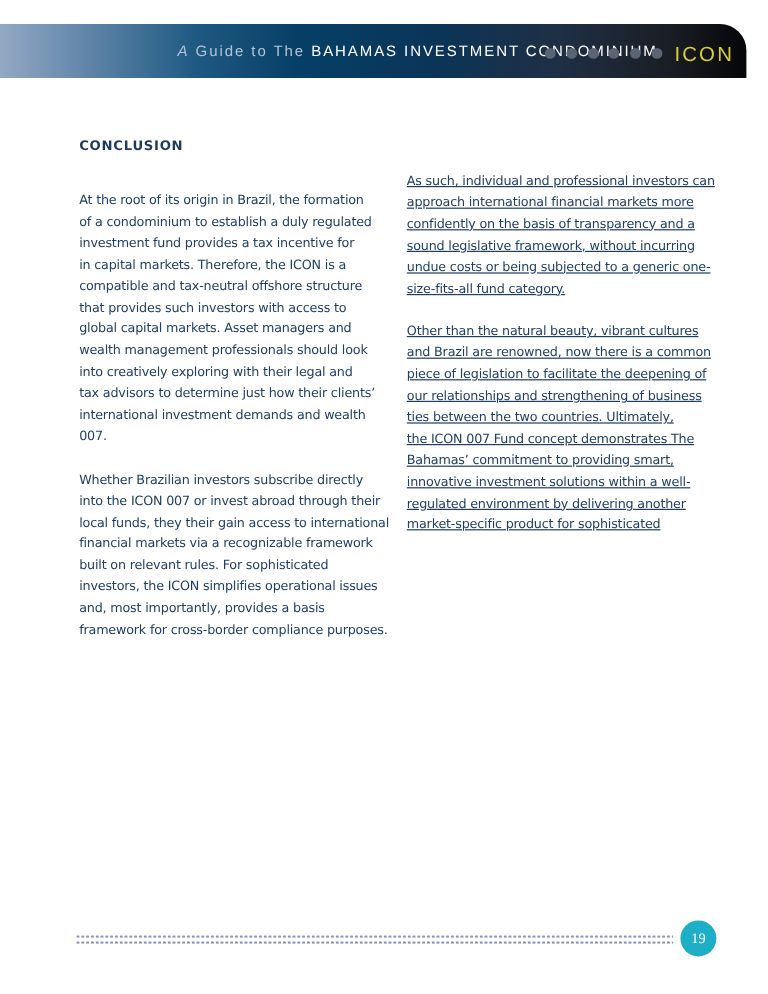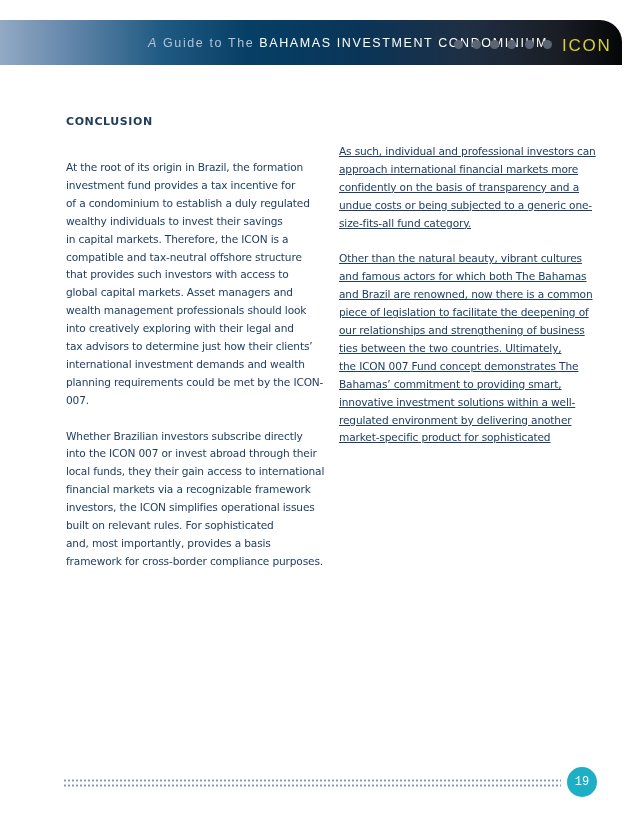--- a/index.html
+++ b/index.html
@@ -45,21 +45,21 @@
   .col-left { left: 66px; top: 127px; margin-top: 32px; }
   .col-right { left: 339px; top: 143px; text-decoration: underline; }
   .footer-dots {
     position: absolute; left: 63px; top: 778px; width: 498px; height: 10px;
     background-image: radial-gradient(circle, #8a94b8 0.9px, transparent 1.3px);
     background-size: 4px 5px;
   }
   .page-num {
     position: absolute; left: 567px; top: 767px; width: 30px; height: 30px; border-radius: 50%;
     background: #1eaec6; color: #ffffff;
-    font-family: Liberation Mono, monospace; font-size: 12px;
+    font-family: Liberation Serif, serif; font-size: 12px;
     display: flex; align-items: center; justify-content: center;
   }
 </style>
 </head>
 <body>
 
 <div class="header">
   <div class="header-title">
     <span class="light italic">A</span>
     <span class="light">Guide to The</span>
@@ -74,57 +74,55 @@
     <span></span>
   </div>
   <div class="header-brand">ICON</div>
 </div>
 
 <div class="heading">CONCLUSION</div>
 
 <div class="col col-left">
   <p id="lp0">
       <span class="line">At the root of its origin in Brazil, the formation</span>
+      <span class="line">of a condominium to establish a duly regulated</span>
       <span class="line">investment fund provides a tax incentive for</span>
-      <span class="line">of a condominium to establish a duly regulated</span>
-      <span class="line">wealthy individuals to invest their savings</span>
       <span class="line">in capital markets. Therefore, the ICON is a</span>
       <span class="line">compatible and tax-neutral offshore structure</span>
       <span class="line">that provides such investors with access to</span>
       <span class="line">global capital markets. Asset managers and</span>
       <span class="line">wealth management professionals should look</span>
       <span class="line">into creatively exploring with their legal and</span>
       <span class="line">tax advisors to determine just how their clients’</span>
       <span class="line">international investment demands and wealth</span>
-      <span class="line">planning requirements could be met by the ICON-</span>
       <span class="line">007.</span>
     </p>
   <p id="lp1">
       <span class="line">Whether Brazilian investors subscribe directly</span>
       <span class="line">into the ICON 007 or invest abroad through their</span>
       <span class="line">local funds, they their gain access to international</span>
       <span class="line">financial markets via a recognizable framework</span>
+      <span class="line">built on relevant rules. For sophisticated</span>
       <span class="line">investors, the ICON simplifies operational issues</span>
-      <span class="line">built on relevant rules. For sophisticated</span>
       <span class="line">and, most importantly, provides a basis</span>
       <span class="line">framework for cross-border compliance purposes.</span>
     </p>
 </div>
 
 <div class="col col-right">
   <p id="rp0">
       <span class="line">As such, individual and professional investors can</span>
       <span class="line">approach international financial markets more</span>
       <span class="line">confidently on the basis of transparency and a</span>
+      <span class="line">sound legislative framework, without incurring</span>
       <span class="line">undue costs or being subjected to a generic one-</span>
       <span class="line">size-fits-all fund category.</span>
     </p>
   <p id="rp1">
       <span class="line">Other than the natural beauty, vibrant cultures</span>
-      <span class="line">and famous actors for which both The Bahamas</span>
       <span class="line">and Brazil are renowned, now there is a common</span>
       <span class="line">piece of legislation to facilitate the deepening of</span>
       <span class="line">our relationships and strengthening of business</span>
       <span class="line">ties between the two countries. Ultimately,</span>
       <span class="line">the ICON 007 Fund concept demonstrates The</span>
       <span class="line">Bahamas’ commitment to providing smart,</span>
       <span class="line">innovative investment solutions within a well-</span>
       <span class="line">regulated environment by delivering another</span>
       <span class="line">market-specific product for sophisticated</span>
     </p>

